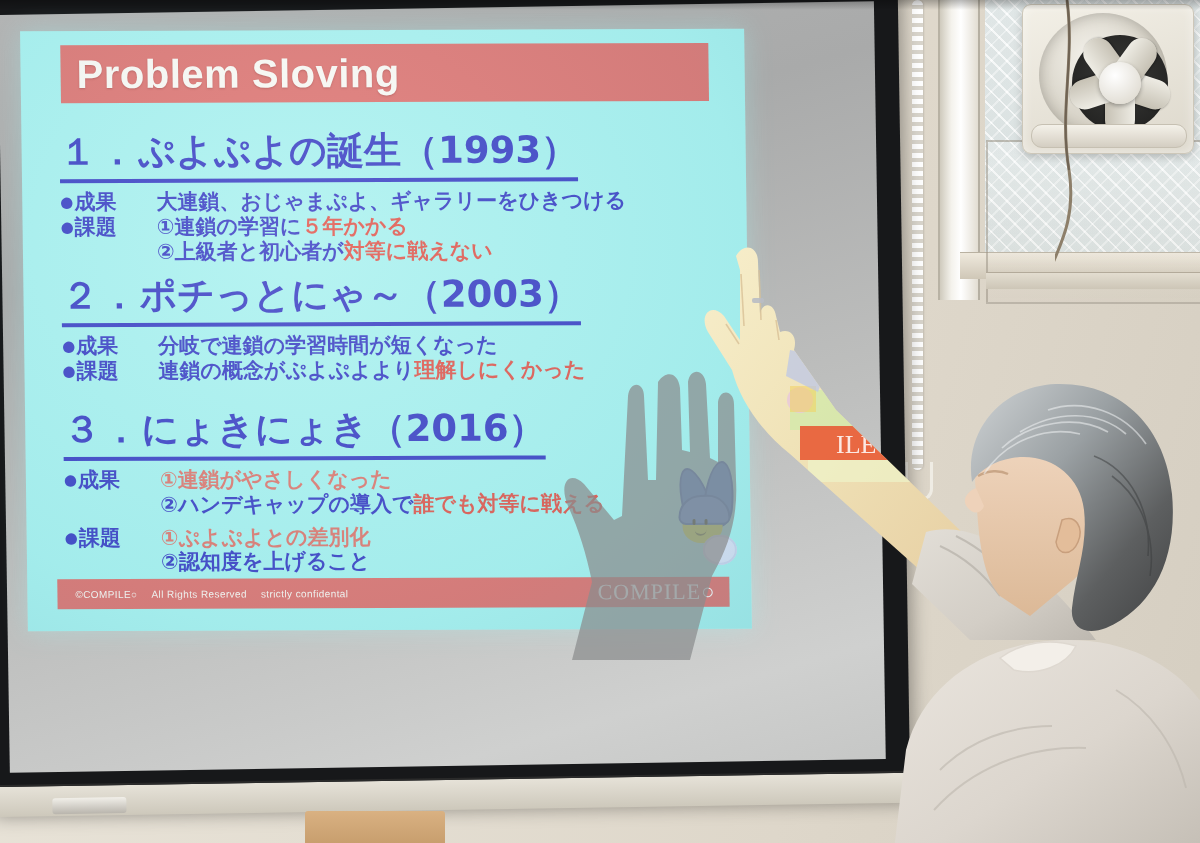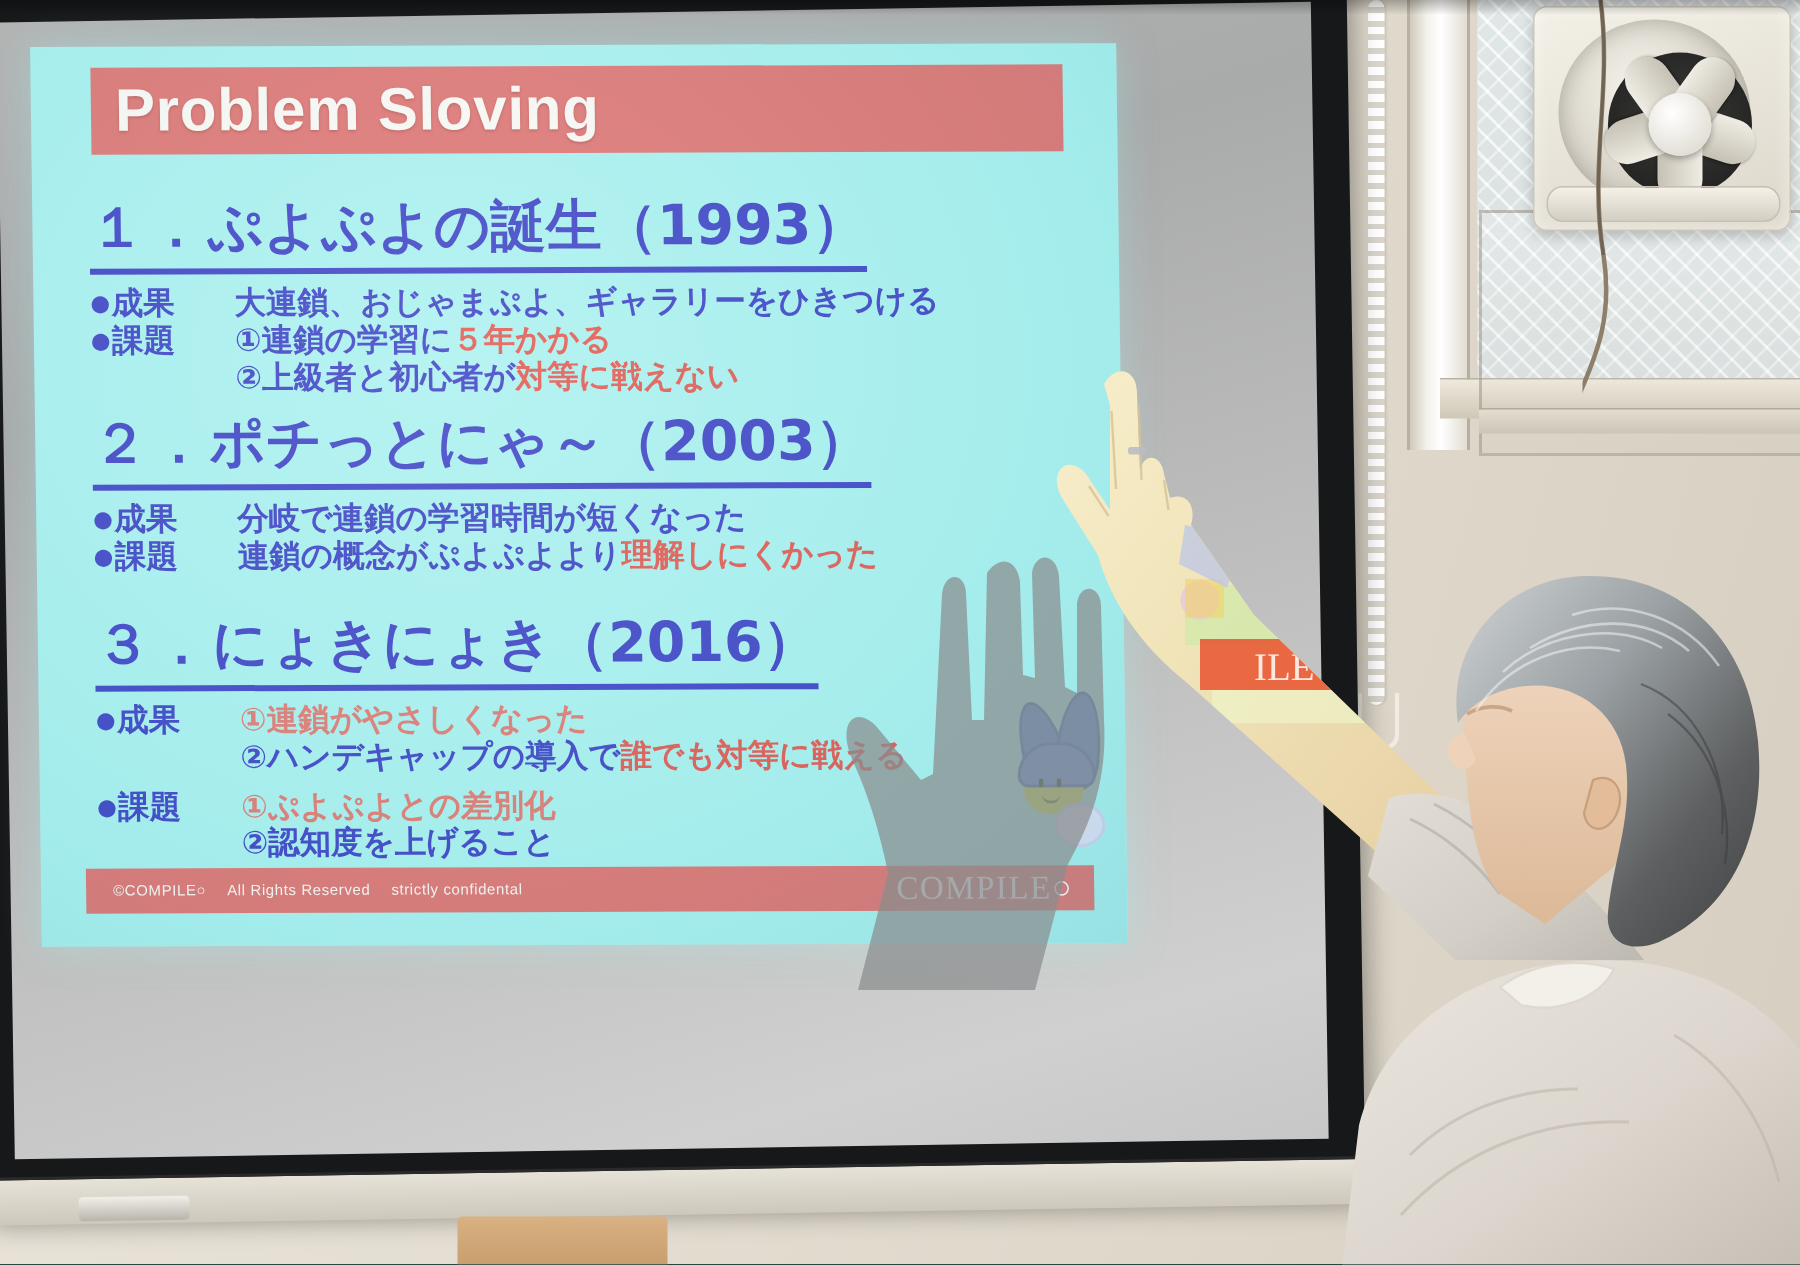--- a/index.html
+++ b/index.html
@@ -3,21 +3,21 @@
 <meta charset="utf-8">
 <title>Projected Slide Photo</title>
 <style>
   html,body{margin:0;padding:0;background:#000;}
   body{font-family:"Liberation Sans","DejaVu Sans",sans-serif;}
 
   #scene{
     position:relative;
     width:1200px;height:843px;
     overflow:hidden;
-    background:#14b8a6;
+    background:#eab308;
   }
 
   
   .wall{
     position:absolute;inset:0;
     background:
       linear-gradient(105deg,#e9e4d9 0%, #e4ded2 40%, #ded7ca 70%, #d5cec1 100%);
   }
   .wall-seam{
     position:absolute;background:rgba(120,112,98,.22);

